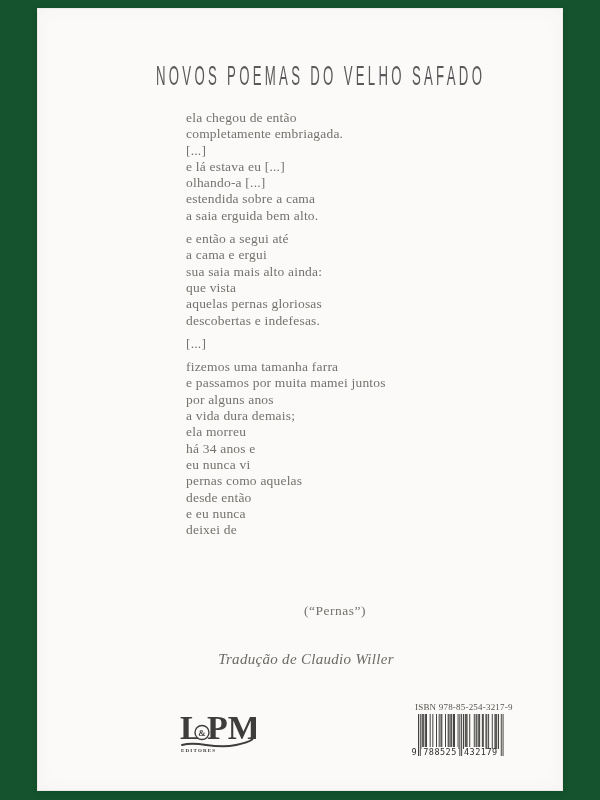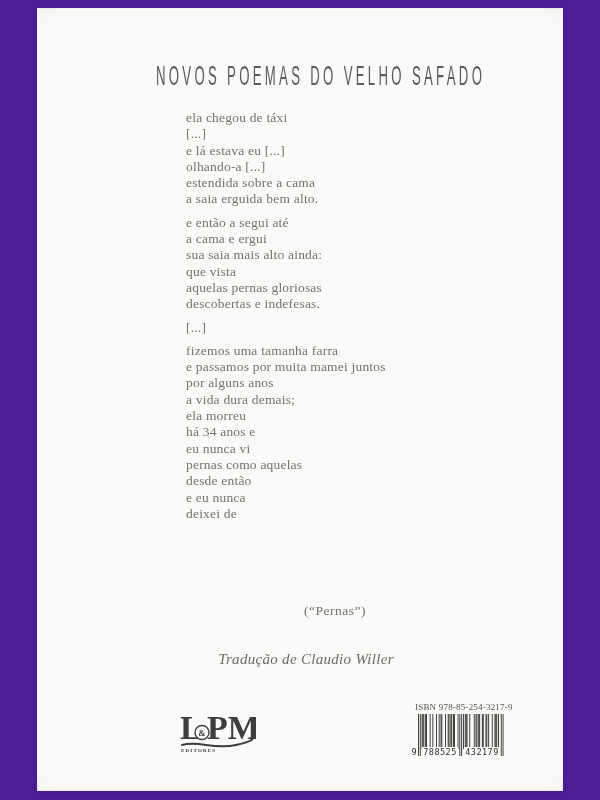--- a/index.html
+++ b/index.html
@@ -6,21 +6,21 @@
     --cover-bg:#fbfaf8;
     --text:#73726e;
     --title:#5a595b;
     --logo:#3e3d3c;
     --barcode:#2f2e2c;
     --isbn-text:#55534f;
   }
   *{margin:0;padding:0;box-sizing:border-box;}
   html,body{width:600px;height:800px;background:#ffffff;overflow:hidden;
     font-family:"Liberation Serif", serif;}
-  .scene{position:relative;width:600px;height:800px;background:#4c1d95;}
+  .scene{position:relative;width:600px;height:800px;background:#14532d;}
 
   .book{
     position:absolute;left:37px;top:8px;width:526px;height:783px;
     background:var(--cover-bg);
     border:1px solid #ecebe8;
     box-shadow:0 2px 7px rgba(0,0,0,0.10), inset 0 0 18px rgba(90,85,70,0.04);
   }
 
   .title{
     position:absolute;left:0;right:0;top:50px;
@@ -76,33 +76,34 @@
   .barcode svg{position:absolute;left:0;top:0;display:block;}
   .bd{
     position:absolute;top:33px;
     font-family:"DejaVu Sans Mono", monospace;
     font-size:8.5px;color:var(--barcode);
     background:var(--cover-bg);
     text-align:center;line-height:11px;
   }
   .bd1{left:-8px;width:8px;}
   .bd2{left:4px;width:36px;letter-spacing:0.5px;}
-  .bd3{left:46px;width:36px;letter-spacing:0.5px;}
+  .bd3{left:46px;width:20px;letter-spacing:0.5px;}
 </style>
 </head>
 <body>
 
 <div class="scene">
   <div class="book">
 
     <div class="title">NOVOS POEMAS DO VELHO SAFADO</div>
 
     <div class="poem">
         <div class="stanza">
-          <div>ela chegou de táxi</div>
+          <div>ela chegou de então</div>
+          <div>completamente embriagada.</div>
           <div>[...]</div>
           <div>e lá estava eu [...]</div>
           <div>olhando-a [...]</div>
           <div>estendida sobre a cama</div>
           <div>a saia erguida bem alto.</div>
         </div>
         <div class="stanza">
           <div>e então a segui até</div>
           <div>a cama e ergui</div>
           <div>sua saia mais alto ainda:</div>

